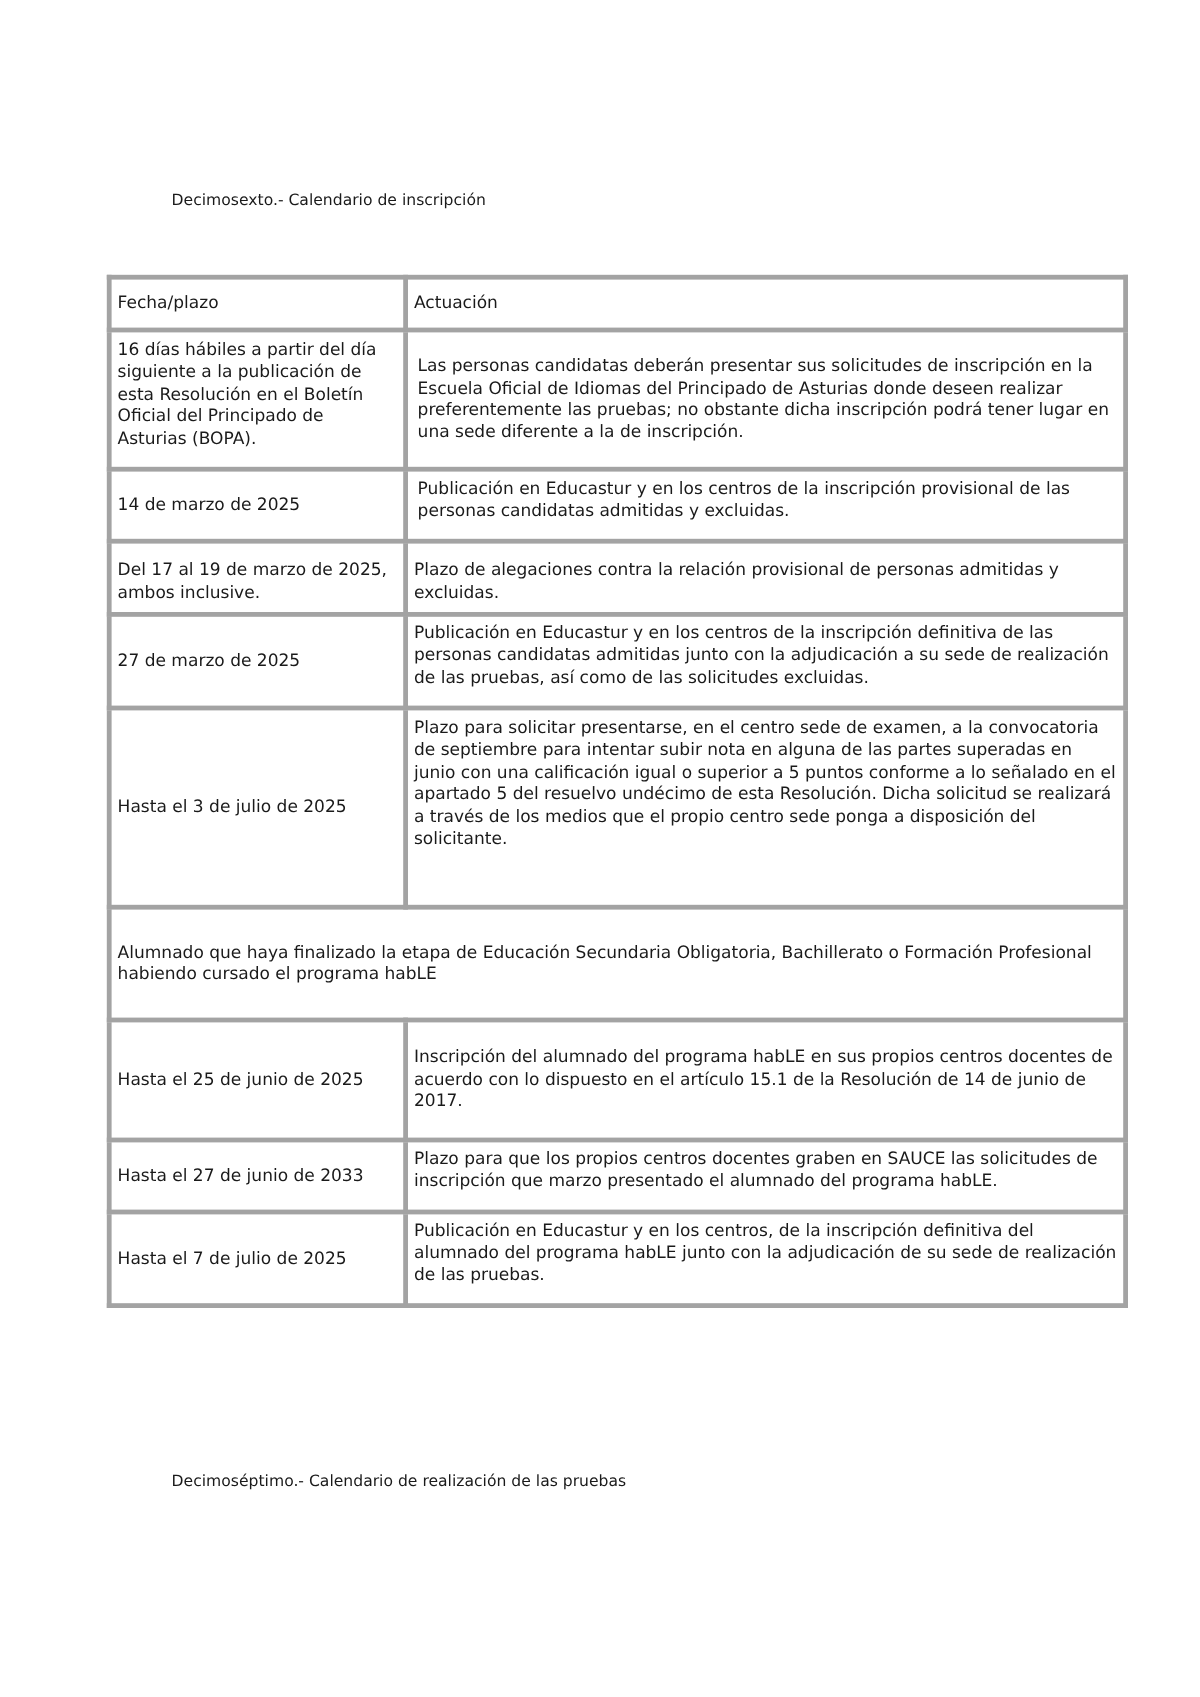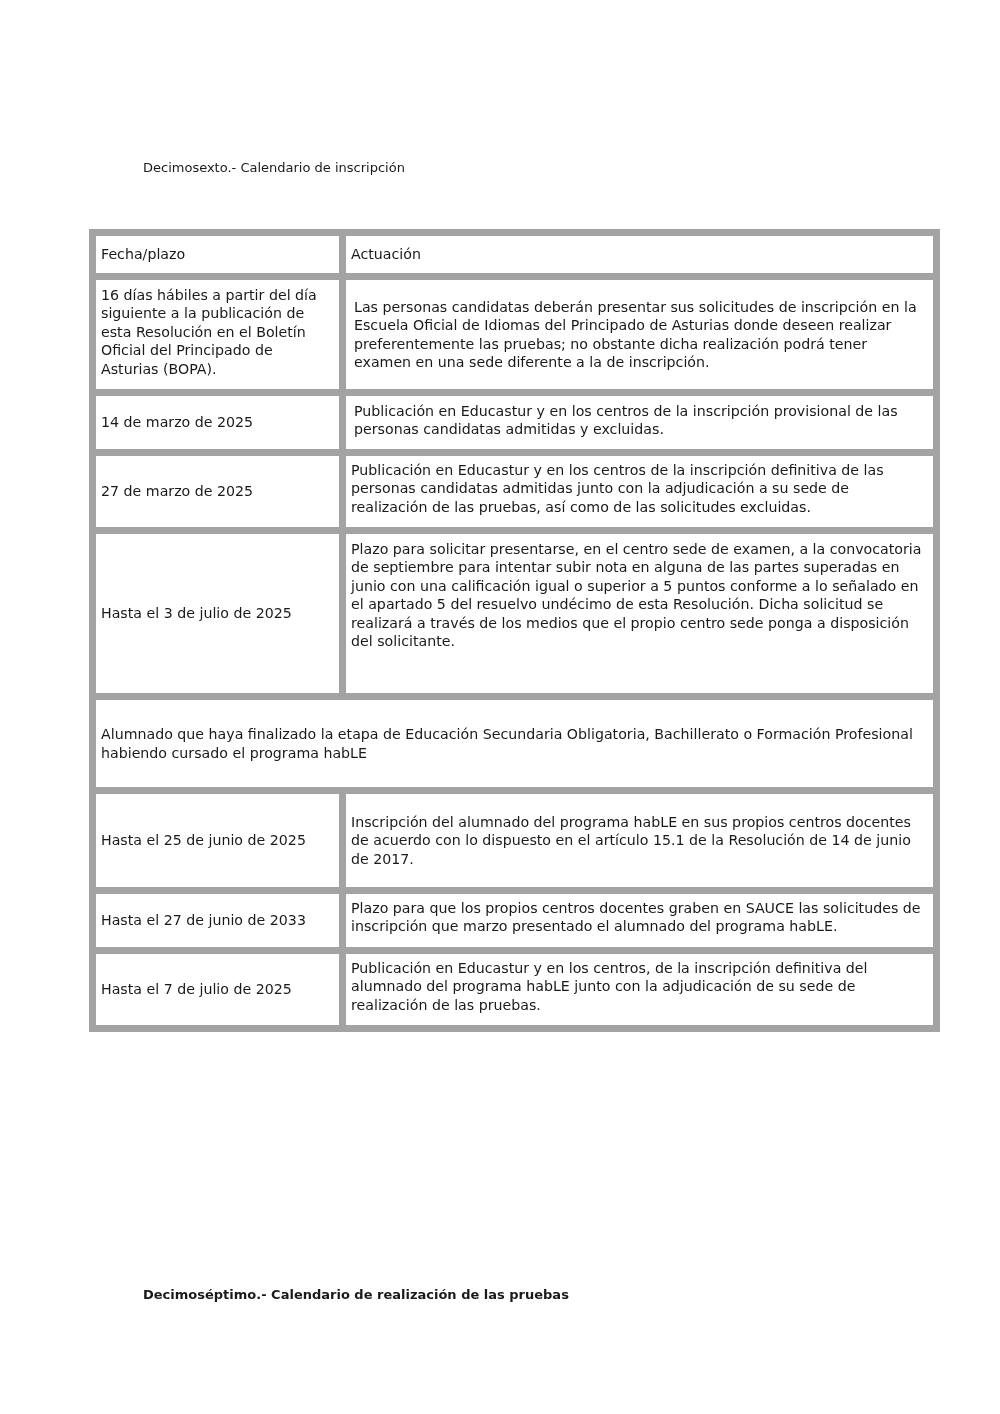--- a/index.html
+++ b/index.html
@@ -5,52 +5,56 @@
     html, body { margin: 0; padding: 0; background: #ffffff; }
     body {
       width: 1000px; height: 1414px; position: relative; overflow: hidden;
       font-family: "DejaVu Sans", sans-serif; color: #1a1a1a;
     }
     .heading {
       position: absolute; left: 143px; font-size: 13px; line-height: 18px;
       margin: 0; font-weight: normal;
     }
     #h1 { top: 159px; }
-    #h2 { top: 1286px; font-weight: bold; }
+    #h2 { top: 1226px; }
     table.cal {
       position: absolute; left: 89px; top: 229px; width: 851px;
       border-collapse: collapse; table-layout: fixed;
       font-size: 14.2px; line-height: 18.4px;
     }
     table.cal td {
-      border: 7px solid #a3a3a3; padding: 0 5px; vertical-align: middle; margin-left: 44px;
+      border: 4px solid #a3a3a3; padding: 0 5px; vertical-align: middle; margin-left: 44px;
     }
     td.c1 { width: 233px; }
     .hdr td { vertical-align: top; padding-top: 7px; }
     .hdr td.c2 { text-align: left; }
     .top td { vertical-align: top; }
   </style>
 </head>
 <body>
 
 <h2 id="h1" class="heading">Decimosexto.- Calendario de inscripción</h2>
 
 <table class="cal">
   <tbody>
       <tr class="hdr" style="height:44px">
     <td class="c1">Fecha/plazo</td>
     <td class="c2">Actuación</td>
   </tr>
   <tr style="height:116px">
     <td class="c1" style="vertical-align:top;padding-top:6px">16 días hábiles a partir del día siguiente a la publicación de esta Resolución en el Boletín Oficial del Principado de Asturias (BOPA).</td>
-    <td class="c2" style="padding-left:8px">Las personas candidatas deberán presentar sus solicitudes de inscripción en la Escuela Oficial de Idiomas del Principado de Asturias donde deseen realizar preferentemente las pruebas; no obstante dicha realización podrá tener examen en una sede diferente a la de inscripción.</td>
+    <td class="c2" style="padding-left:8px">Las personas candidatas deberán presentar sus solicitudes de inscripción en la Escuela Oficial de Idiomas del Principado de Asturias donde deseen realizar preferentemente las pruebas; no obstante dicha inscripción podrá tener lugar en una sede diferente a la de inscripción.</td>
   </tr>
   <tr style="height:60px">
     <td class="c1">14 de marzo de 2025</td>
     <td class="c2" style="padding-left:8px;vertical-align:top;padding-top:6px">Publicación en Educastur y en los centros de la inscripción provisional de las personas candidatas admitidas y excluidas.</td>
+  </tr>
+  <tr class="top" style="height:61px">
+    <td class="c1" style="padding-top:6px">Del 17 al 19 de marzo de 2025, ambos inclusive.</td>
+    <td class="c2" style="padding-top:6px">Plazo de alegaciones contra la relación provisional de personas admitidas y excluidas.</td>
   </tr>
   <tr style="height:78px">
     <td class="c1">27 de marzo de 2025</td>
     <td class="c2" style="vertical-align:top;padding-top:5px">Publicación en Educastur y en los centros de la inscripción definitiva de las personas candidatas admitidas junto con la adjudicación a su sede de realización de las pruebas, así como de las solicitudes excluidas.</td>
   </tr>
   <tr style="height:166px">
     <td class="c1">Hasta el 3 de julio de 2025</td>
     <td class="c2" style="vertical-align:top;padding-top:6px">Plazo para solicitar presentarse, en el centro sede de examen, a la convocatoria de septiembre para intentar subir nota en alguna de las partes superadas en junio con una calificación igual o superior a 5 puntos conforme a lo señalado en el apartado 5 del resuelvo undécimo de esta Resolución. Dicha solicitud se realizará a través de los medios que el propio centro sede ponga a disposición del solicitante.</td>
   </tr>
   <tr style="height:94px">

